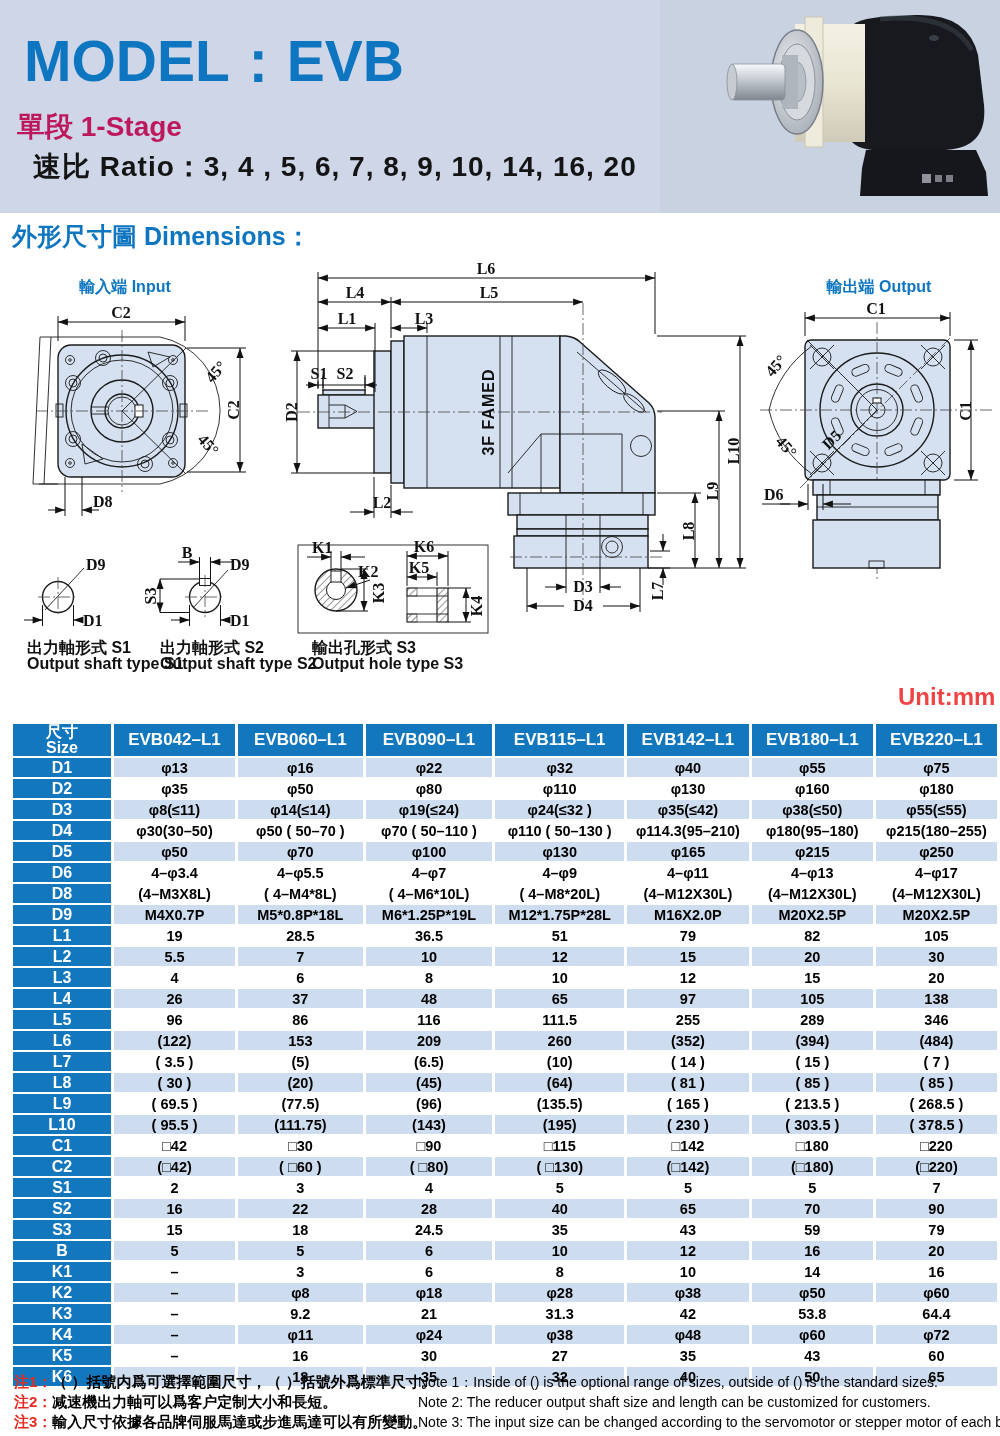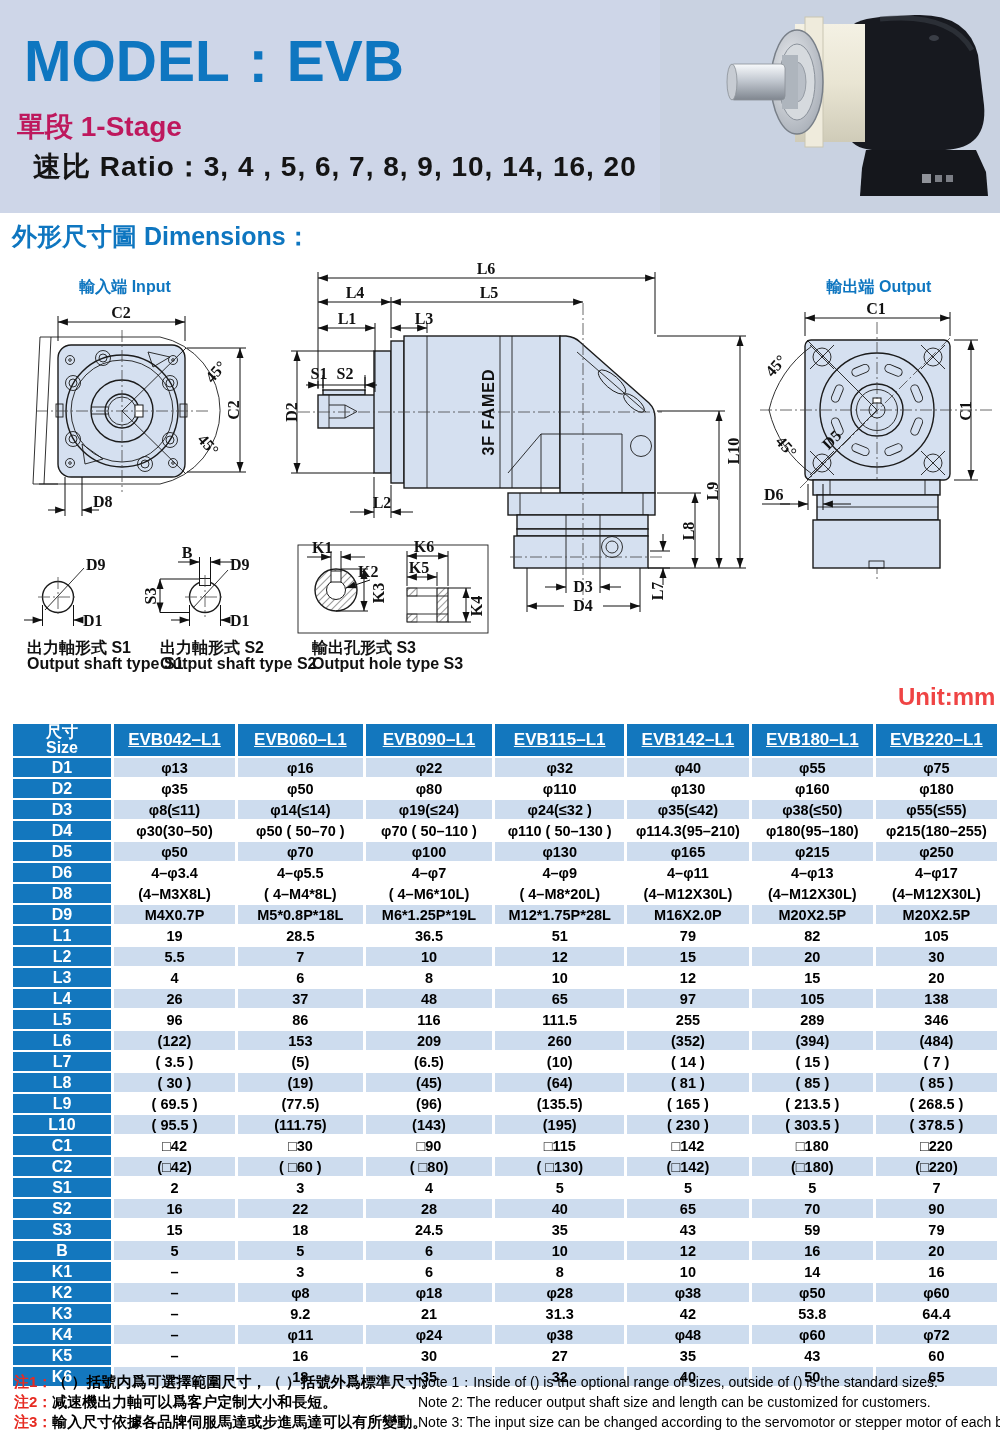--- a/index.html
+++ b/index.html
@@ -18,21 +18,21 @@
   .fillb{fill:#d5e0f0;stroke:#1b1b1b;stroke-width:1.4}
   .fillw{fill:#fff;stroke:#1b1b1b;stroke-width:1}
   .thin{stroke:#1b1b1b;stroke-width:0.9;fill:none}
   .dim{stroke:#111;stroke-width:1;fill:none}
   .cl{stroke:#444;stroke-width:0.8;stroke-dasharray:12 3 2 3;fill:none}
   table{position:absolute;left:10px;top:682px;border-collapse:separate;border-spacing:3px 2px;margin-top:40px;}
   th,td{text-align:center;vertical-align:middle;padding:0;}
   th{background:#1377be;color:#fff;font-size:17px;font-weight:bold;}
   td.lbl{background:#1377be;color:#fff;font-size:16px;font-weight:bold;width:121px;}
   th.size{width:121px;font-size:16px;line-height:16px;}
-  th.model{width:138px;text-decoration:underline;}
+  th.model{width:138px;}
   thead th{height:30px;}
   tbody td{height:19px;font-size:14.5px;font-weight:bold;color:#000;}
   tr.shade td.val{background:#cddcee;}
   tr.plain td.val{background:#ffffff;}
   .notes{position:absolute;top:1372px;color:#000;}
   .notes div{height:20px;line-height:20px;white-space:nowrap;}
   .notes.cn{left:14px;font-size:15px;font-weight:bold;}
   .notes.en{left:418px;font-size:14px;}
   .notes .tag{color:#e62b22;}
 </style>
@@ -523,21 +523,21 @@
         <td class="val">(5)</td>
         <td class="val">(6.5)</td>
         <td class="val">(10)</td>
         <td class="val">( 14 )</td>
         <td class="val">( 15 )</td>
         <td class="val">( 7 )</td>
       </tr>
       <tr class="shade">
         <td class="lbl">L8</td>
         <td class="val">( 30 )</td>
-        <td class="val">(19)</td>
+        <td class="val">(20)</td>
         <td class="val">(45)</td>
         <td class="val">(64)</td>
         <td class="val">( 81 )</td>
         <td class="val">( 85 )</td>
         <td class="val">( 85 )</td>
       </tr>
       <tr class="plain">
         <td class="lbl">L9</td>
         <td class="val">( 69.5 )</td>
         <td class="val">(77.5)</td>

